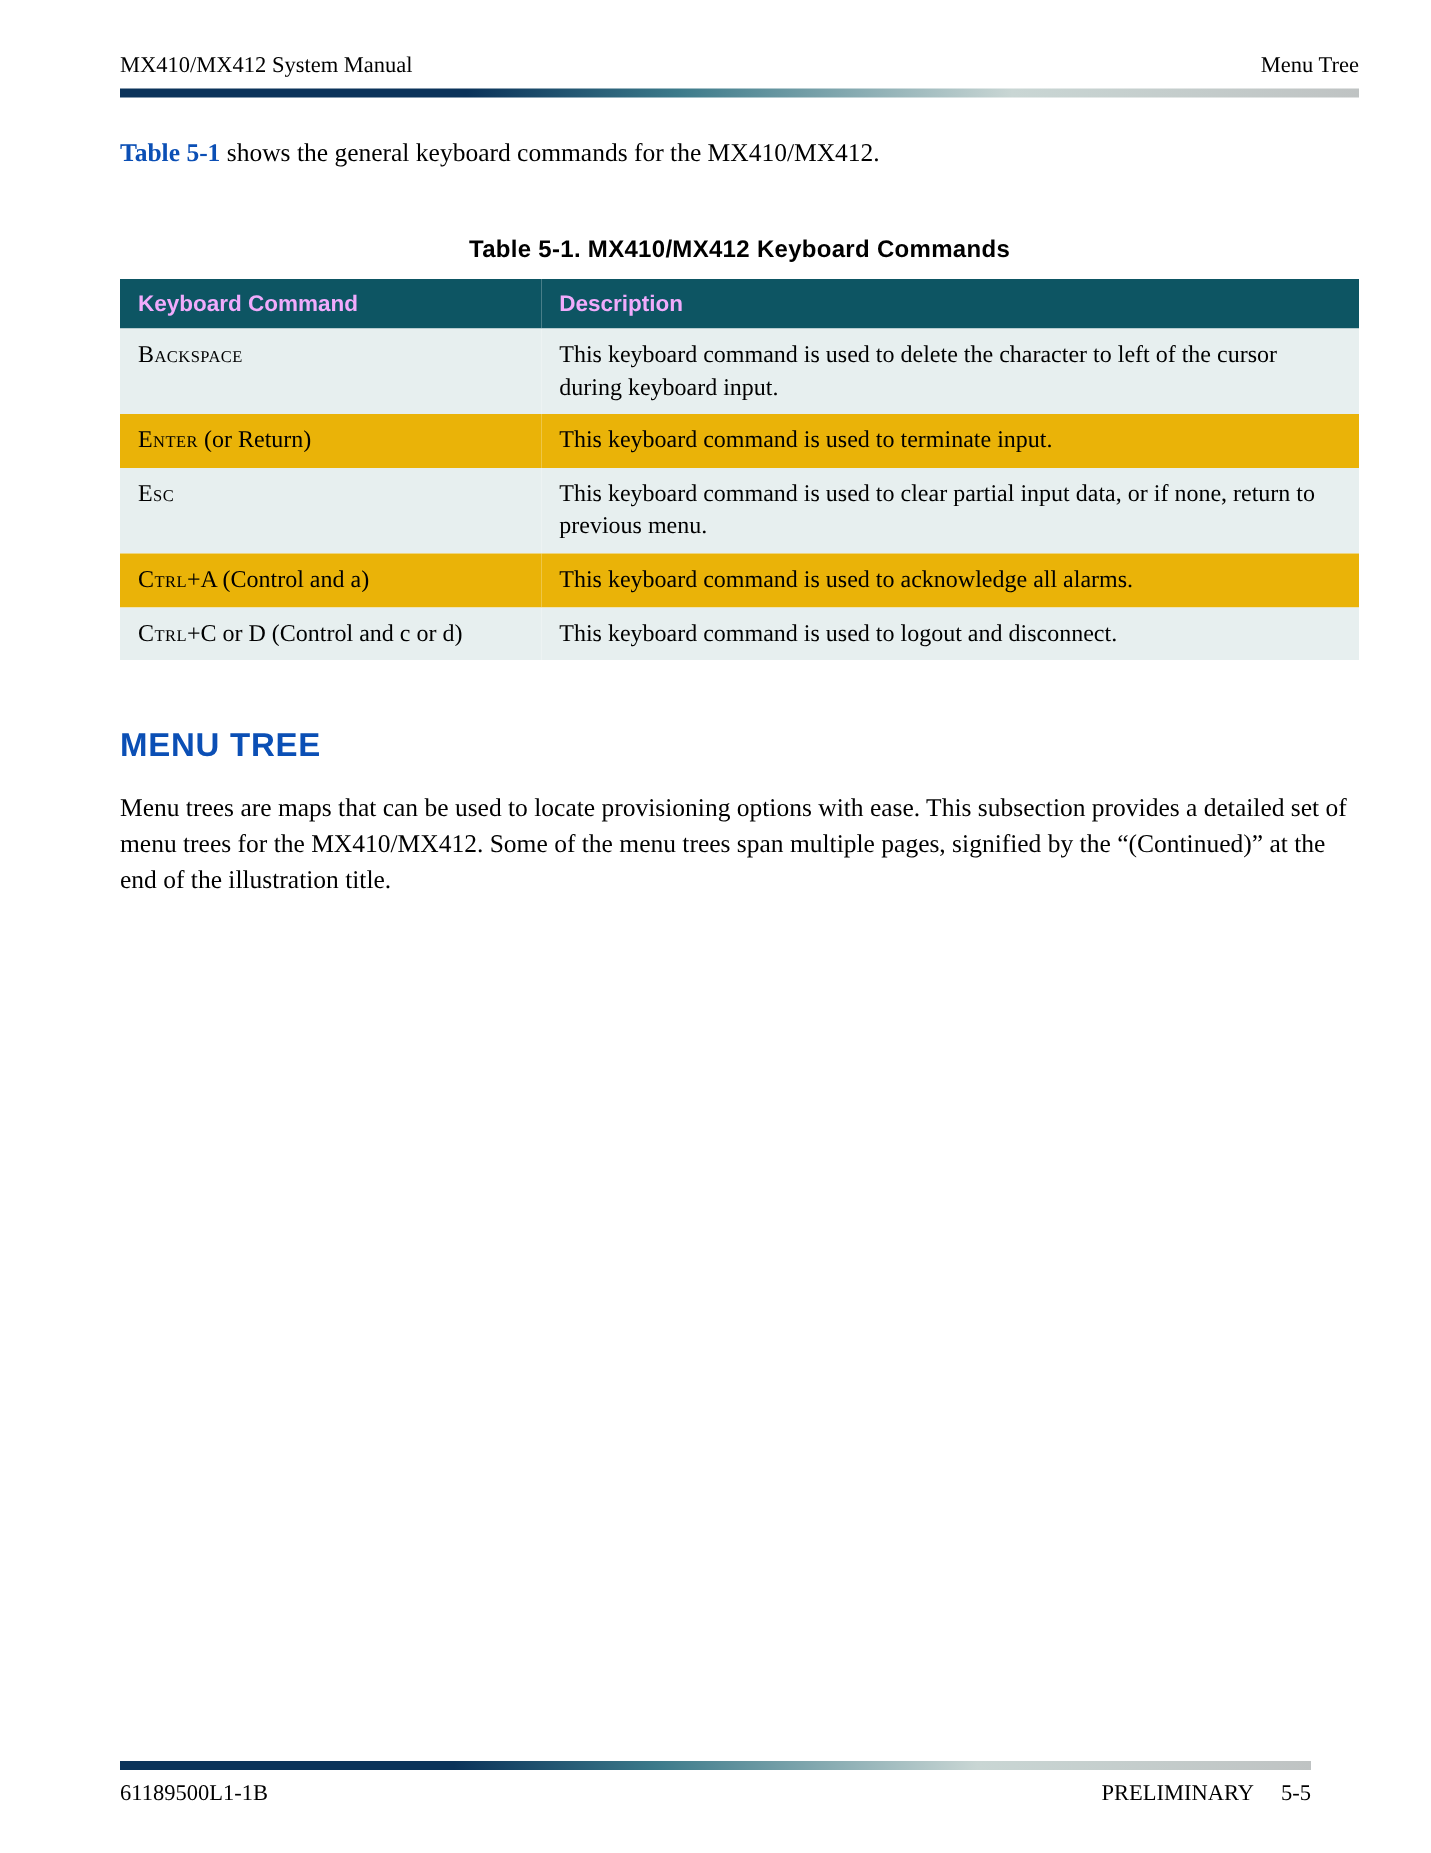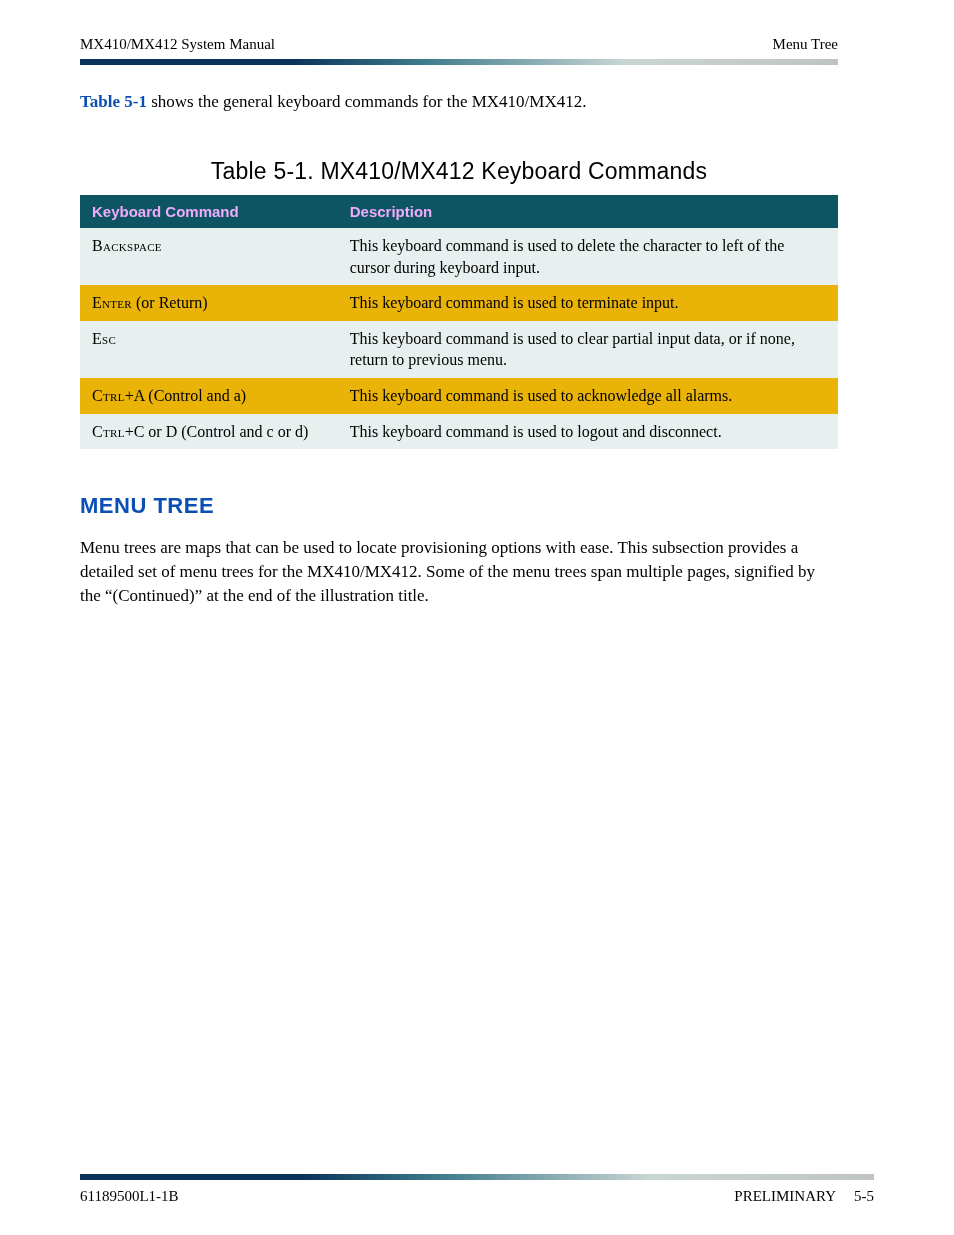--- a/index.html
+++ b/index.html
@@ -7,21 +7,21 @@
     padding: 0;
     background: #fff;
     font-family: "Century Schoolbook", "New Century Schoolbook", Georgia, serif;
     color: #000;
     width: 954px;
     height: 1235px;
     position: relative;
     box-sizing: border-box;
   }
   .page {
-    padding: 36px 116px 0 80px;
+    padding: 36px 48px 0 80px;
     box-sizing: border-box;
     height: 100%;
     position: relative;
   }
   .top-head {
     display: flex;
     justify-content: space-between;
     font-size: 15px;
   }
   .gradient-bar {
@@ -34,22 +34,22 @@
     font-size: 17px;
     line-height: 1.35;
   }
   .table-ref {
     color: #0b4fb5;
     font-weight: bold;
   }
   .table-caption {
     text-align: center;
     font-family: Arial, Helvetica, sans-serif;
-    font-weight: 400;
-    font-size: 23px;
+    font-weight: 700;
+    font-size: 16px;
     margin-top: 44px;
     margin-bottom: 10px;
     letter-spacing: 0.2px;
   }
   table.kb {
     width: 100%;
     border-collapse: collapse;
     font-size: 16px;
   }
   table.kb thead th {

